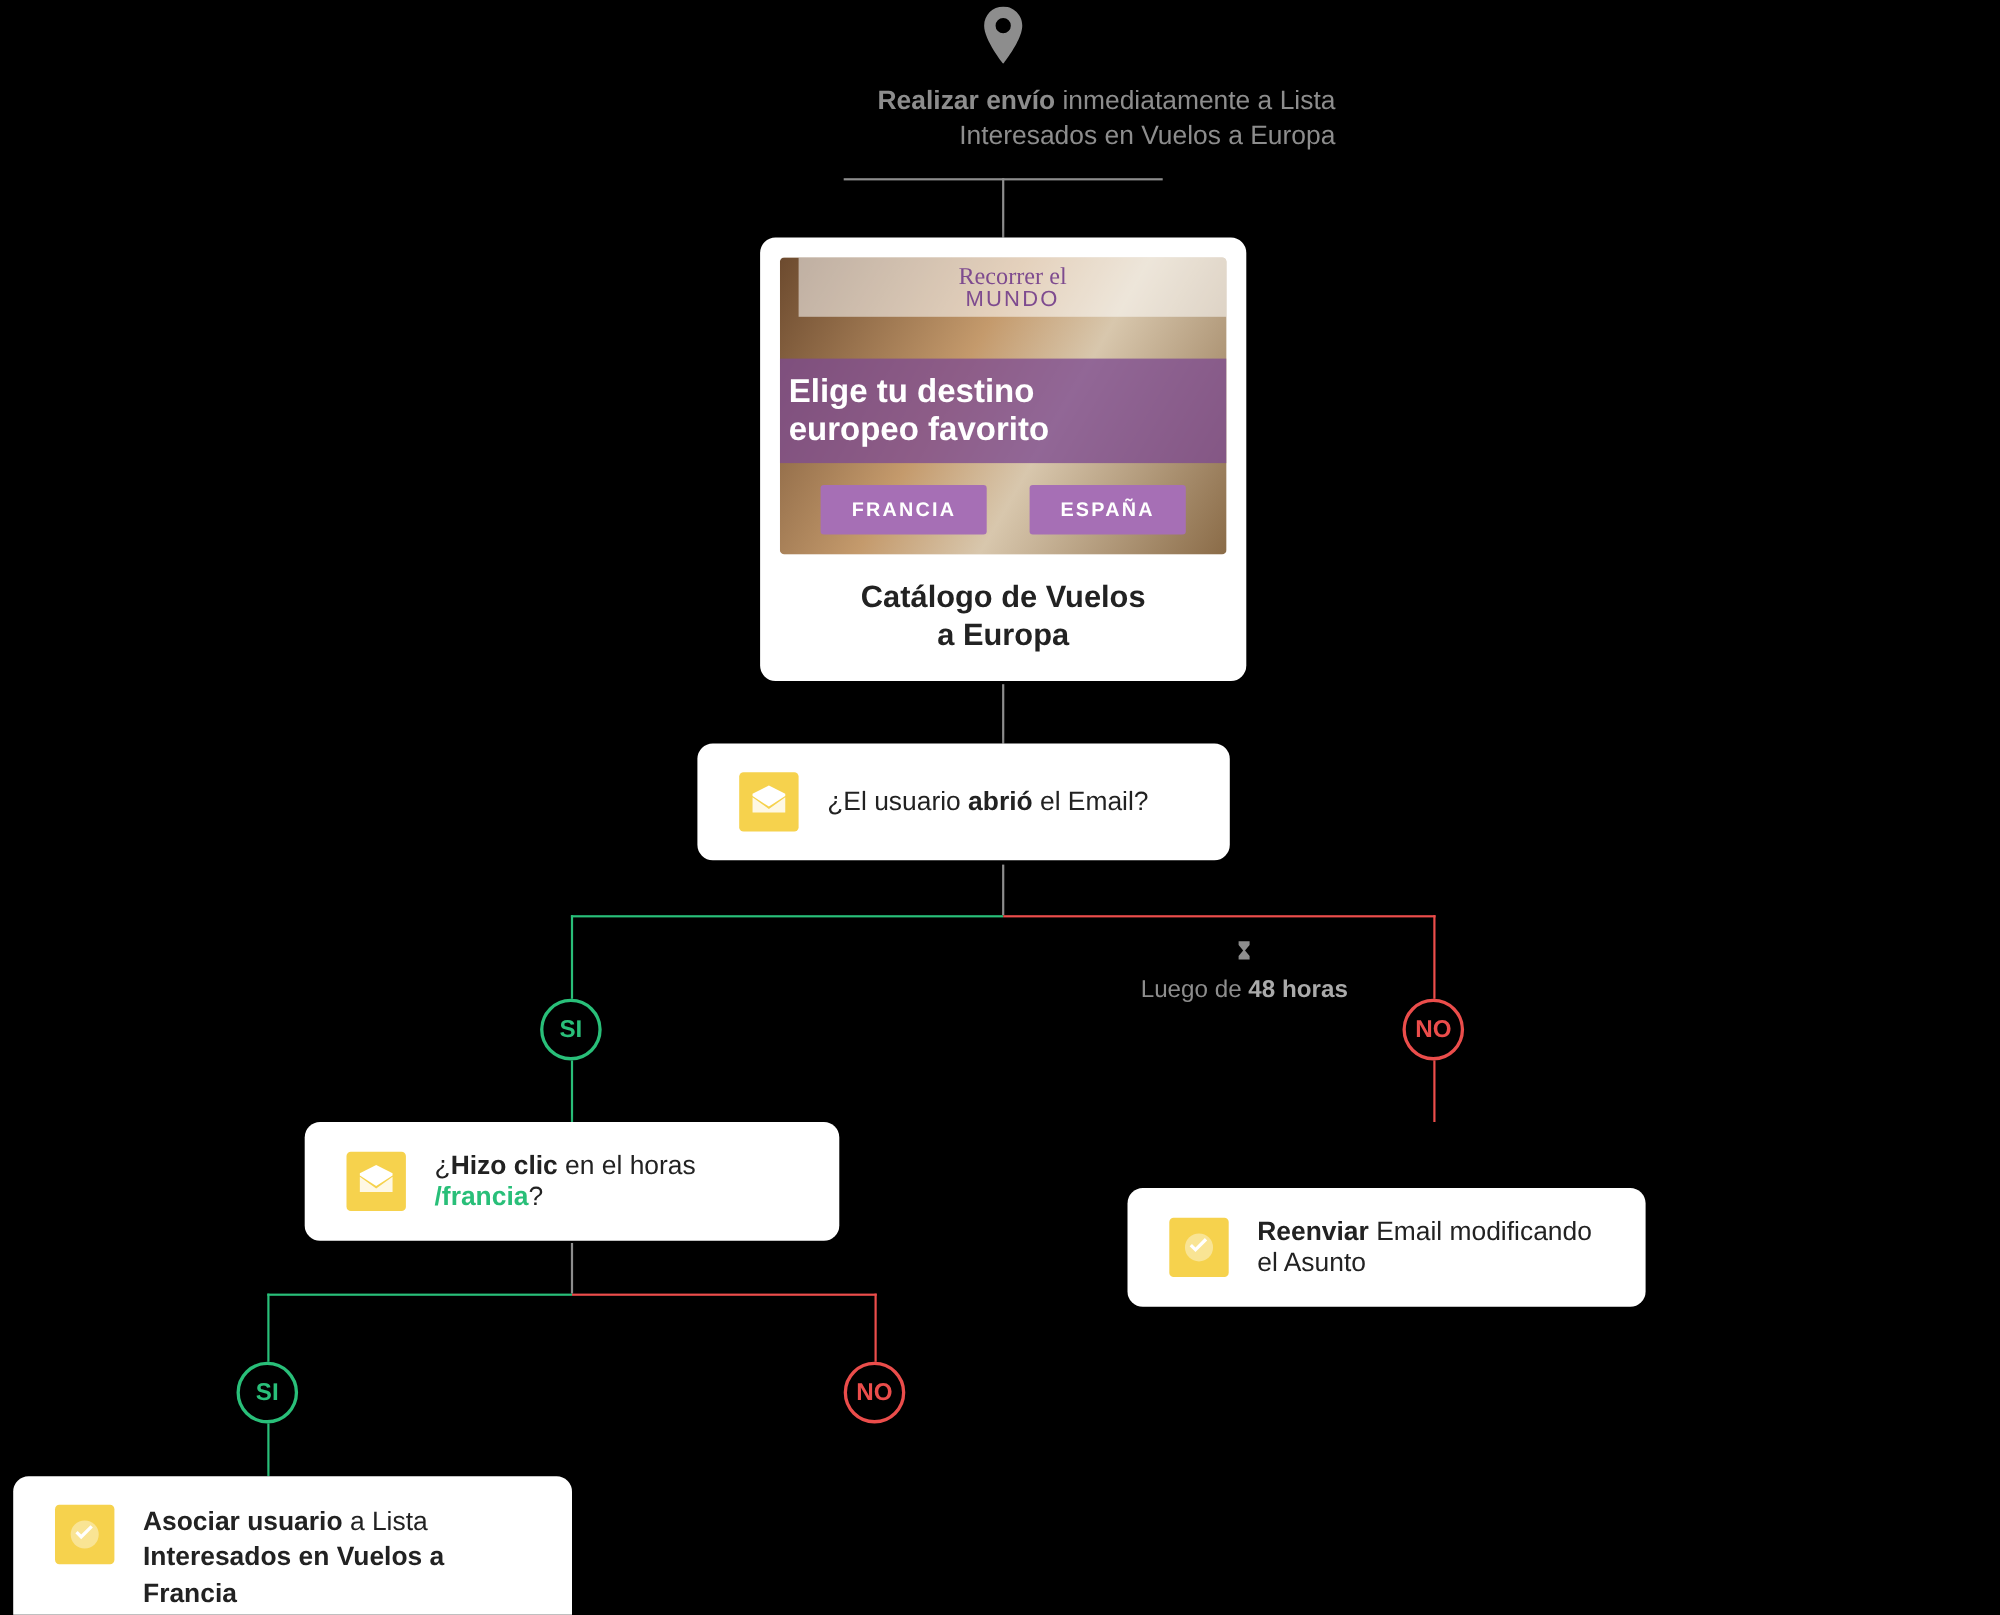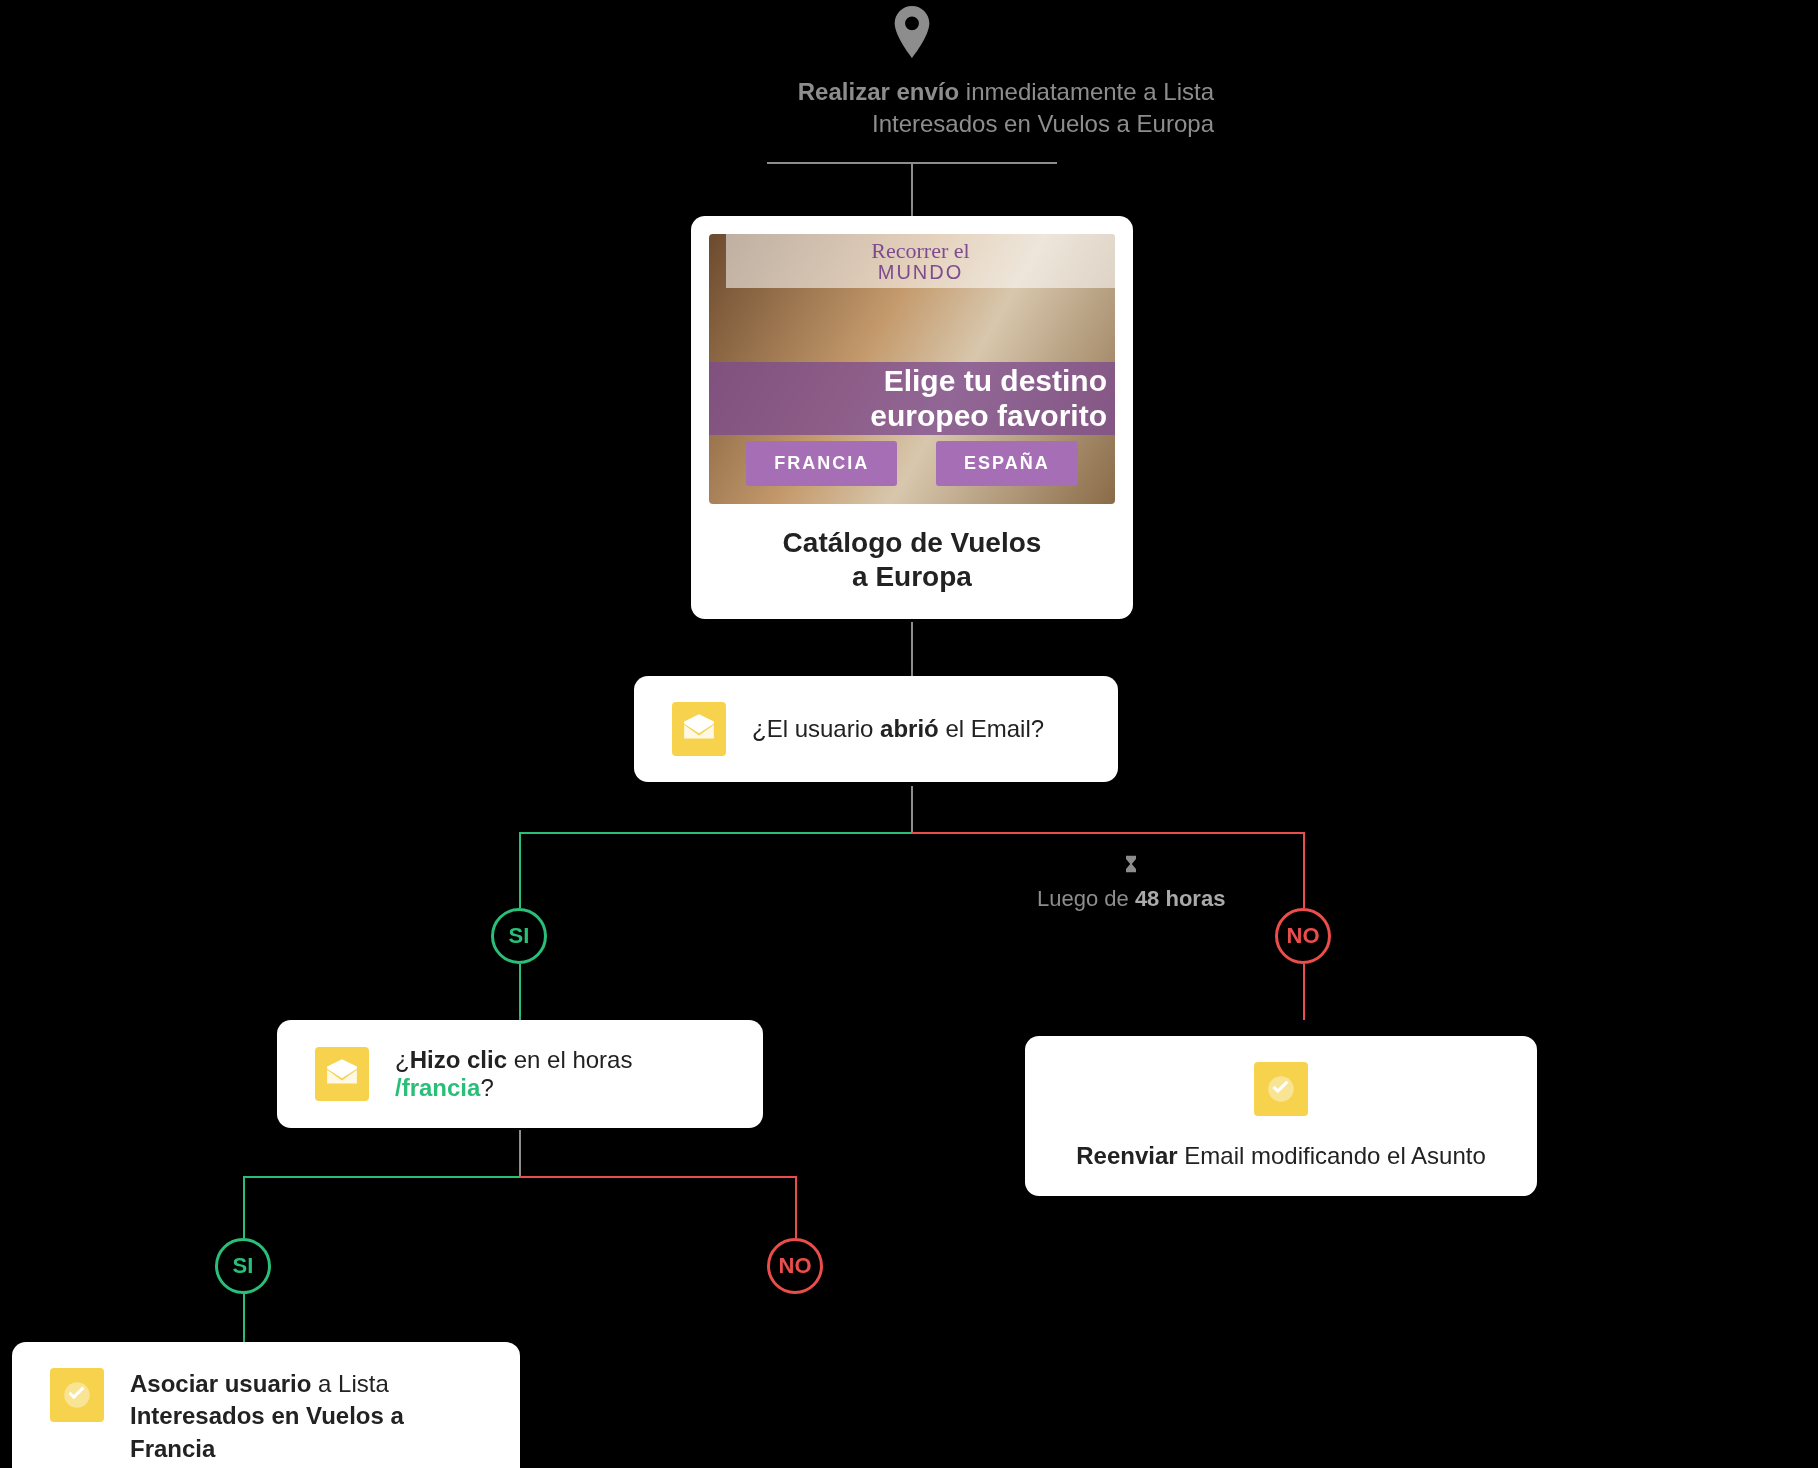--- a/index.html
+++ b/index.html
@@ -74,22 +74,22 @@
   .logo-band {
     position:absolute; top:0; left:17px; right:0; text-align:center;
     padding-top:6px; color:var(--purple-dark); font-family:cursive;
     font-size:22px; line-height:1; background:rgba(255,255,255,.55);
     padding-bottom:6px;
   }
   .logo-band .mundo { font-family:Arial Black,Arial,sans-serif; letter-spacing:2px; font-size:20px; }
   .headline-band {
     position:absolute; top:92px; left:0; right:0;
     background:rgba(126,75,143,.78); color:#fff;
-    text-align:right; font-weight:700; font-size:30px;
-    line-height:1.15; padding:2px 8px;margin-top:36px;
+    text-align:left; font-weight:700; font-size:30px;
+    line-height:1.15; padding:13px 8px;
   }
   .headline-band .l2 { font-size:30px; }
   .btn-row {
     position:absolute; bottom:18px; left:0; right:0;
     display:flex; justify-content:space-around; padding:0 18px;
   }
   .dest-btn {
     background:var(--purple); color:#fff; font-weight:700;
     letter-spacing:2px; font-size:18px;
     padding:12px 28px; border-radius:3px;
@@ -205,21 +205,21 @@
       <svg viewBox="0 0 32 32">
           <path fill="#fff" d="M2 9l14-7 14 7v2L16 20 2 11z"></path>
           <path fill="#fff" d="M2 12v13h28V12L16 22z" opacity=".85"></path>
         </svg>
     </span>
     <div class="body">
       <span>¿</span><strong>Hizo clic</strong><span> en el horas </span><span class="green-text">/francia</span><span>?</span>
     </div>
   </div>
 
-  <div class="card" style="left:1025px; top:1036px; width:512px;flex-direction:column;">
+  <div class="card" style="left:1025px; top:1080px; width:471px;">
     <span class="icon-chip">
       <svg viewBox="0 0 32 32">
           <circle cx="16" cy="16" r="12" fill="#fff" opacity=".4"></circle>
           <path fill="#fff" d="M13 20l-5-5 2-2 3 3 8-8 2 2z"></path>
         </svg>
     </span>
     <div class="body">
       <strong>Reenviar</strong><span> Email modificando el Asunto</span>
     </div>
   </div>

